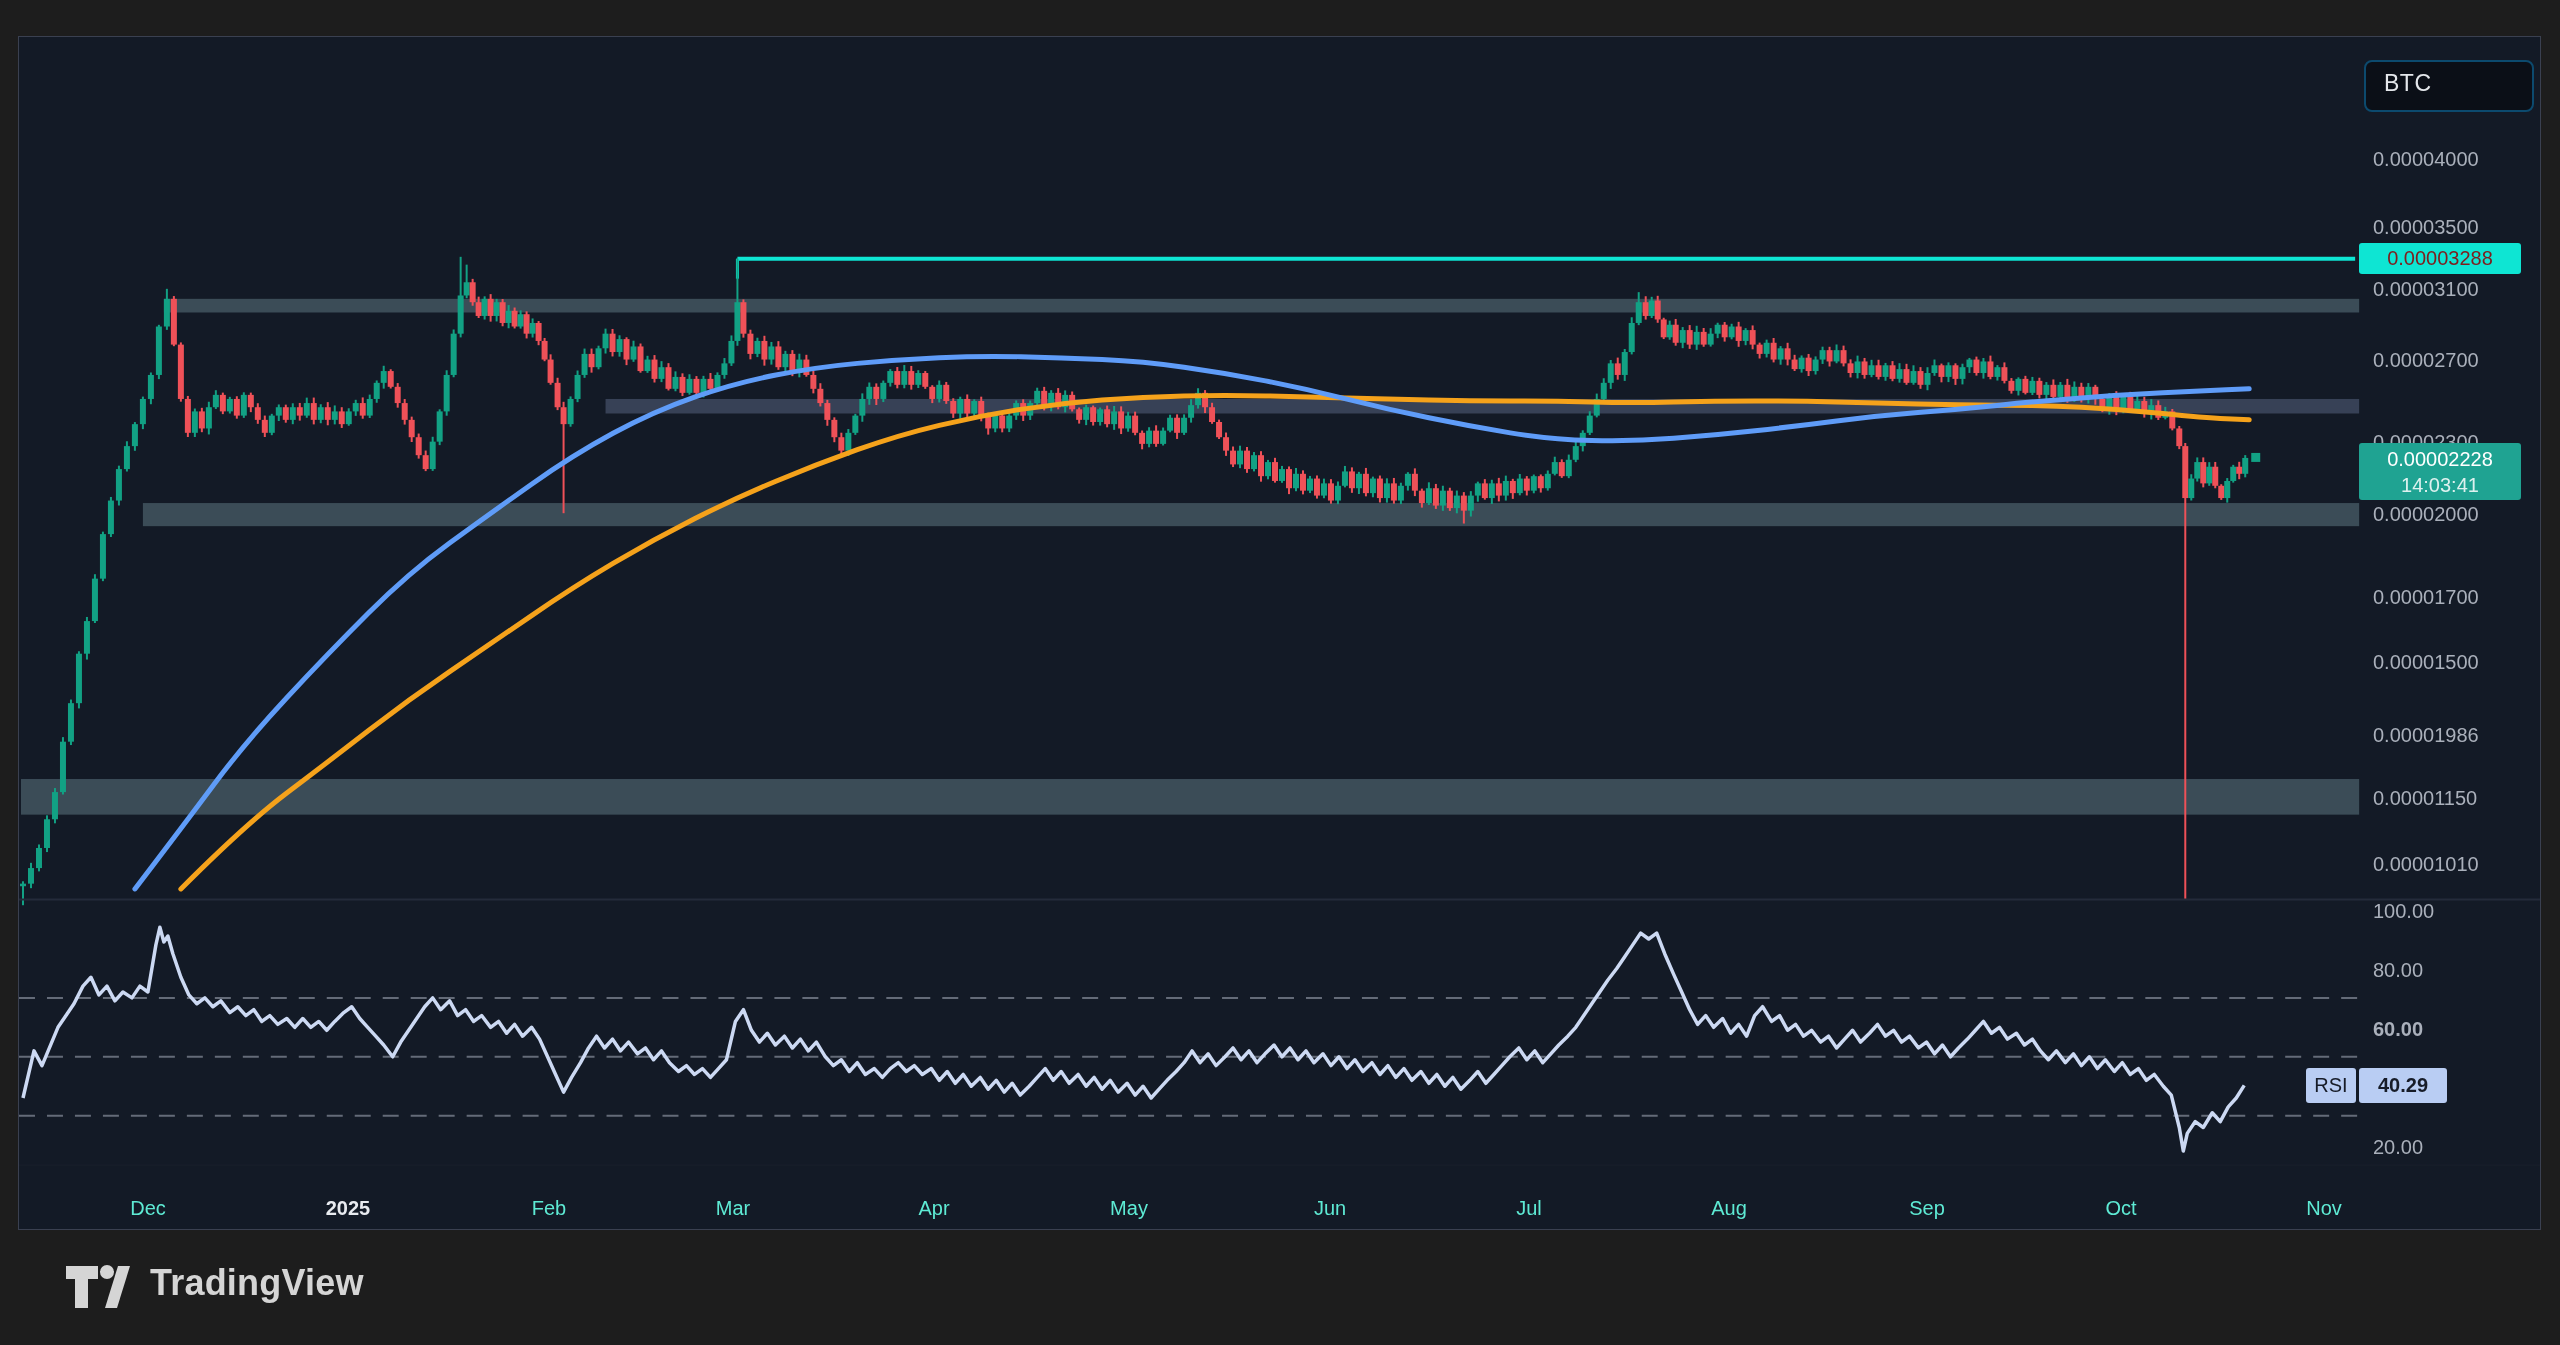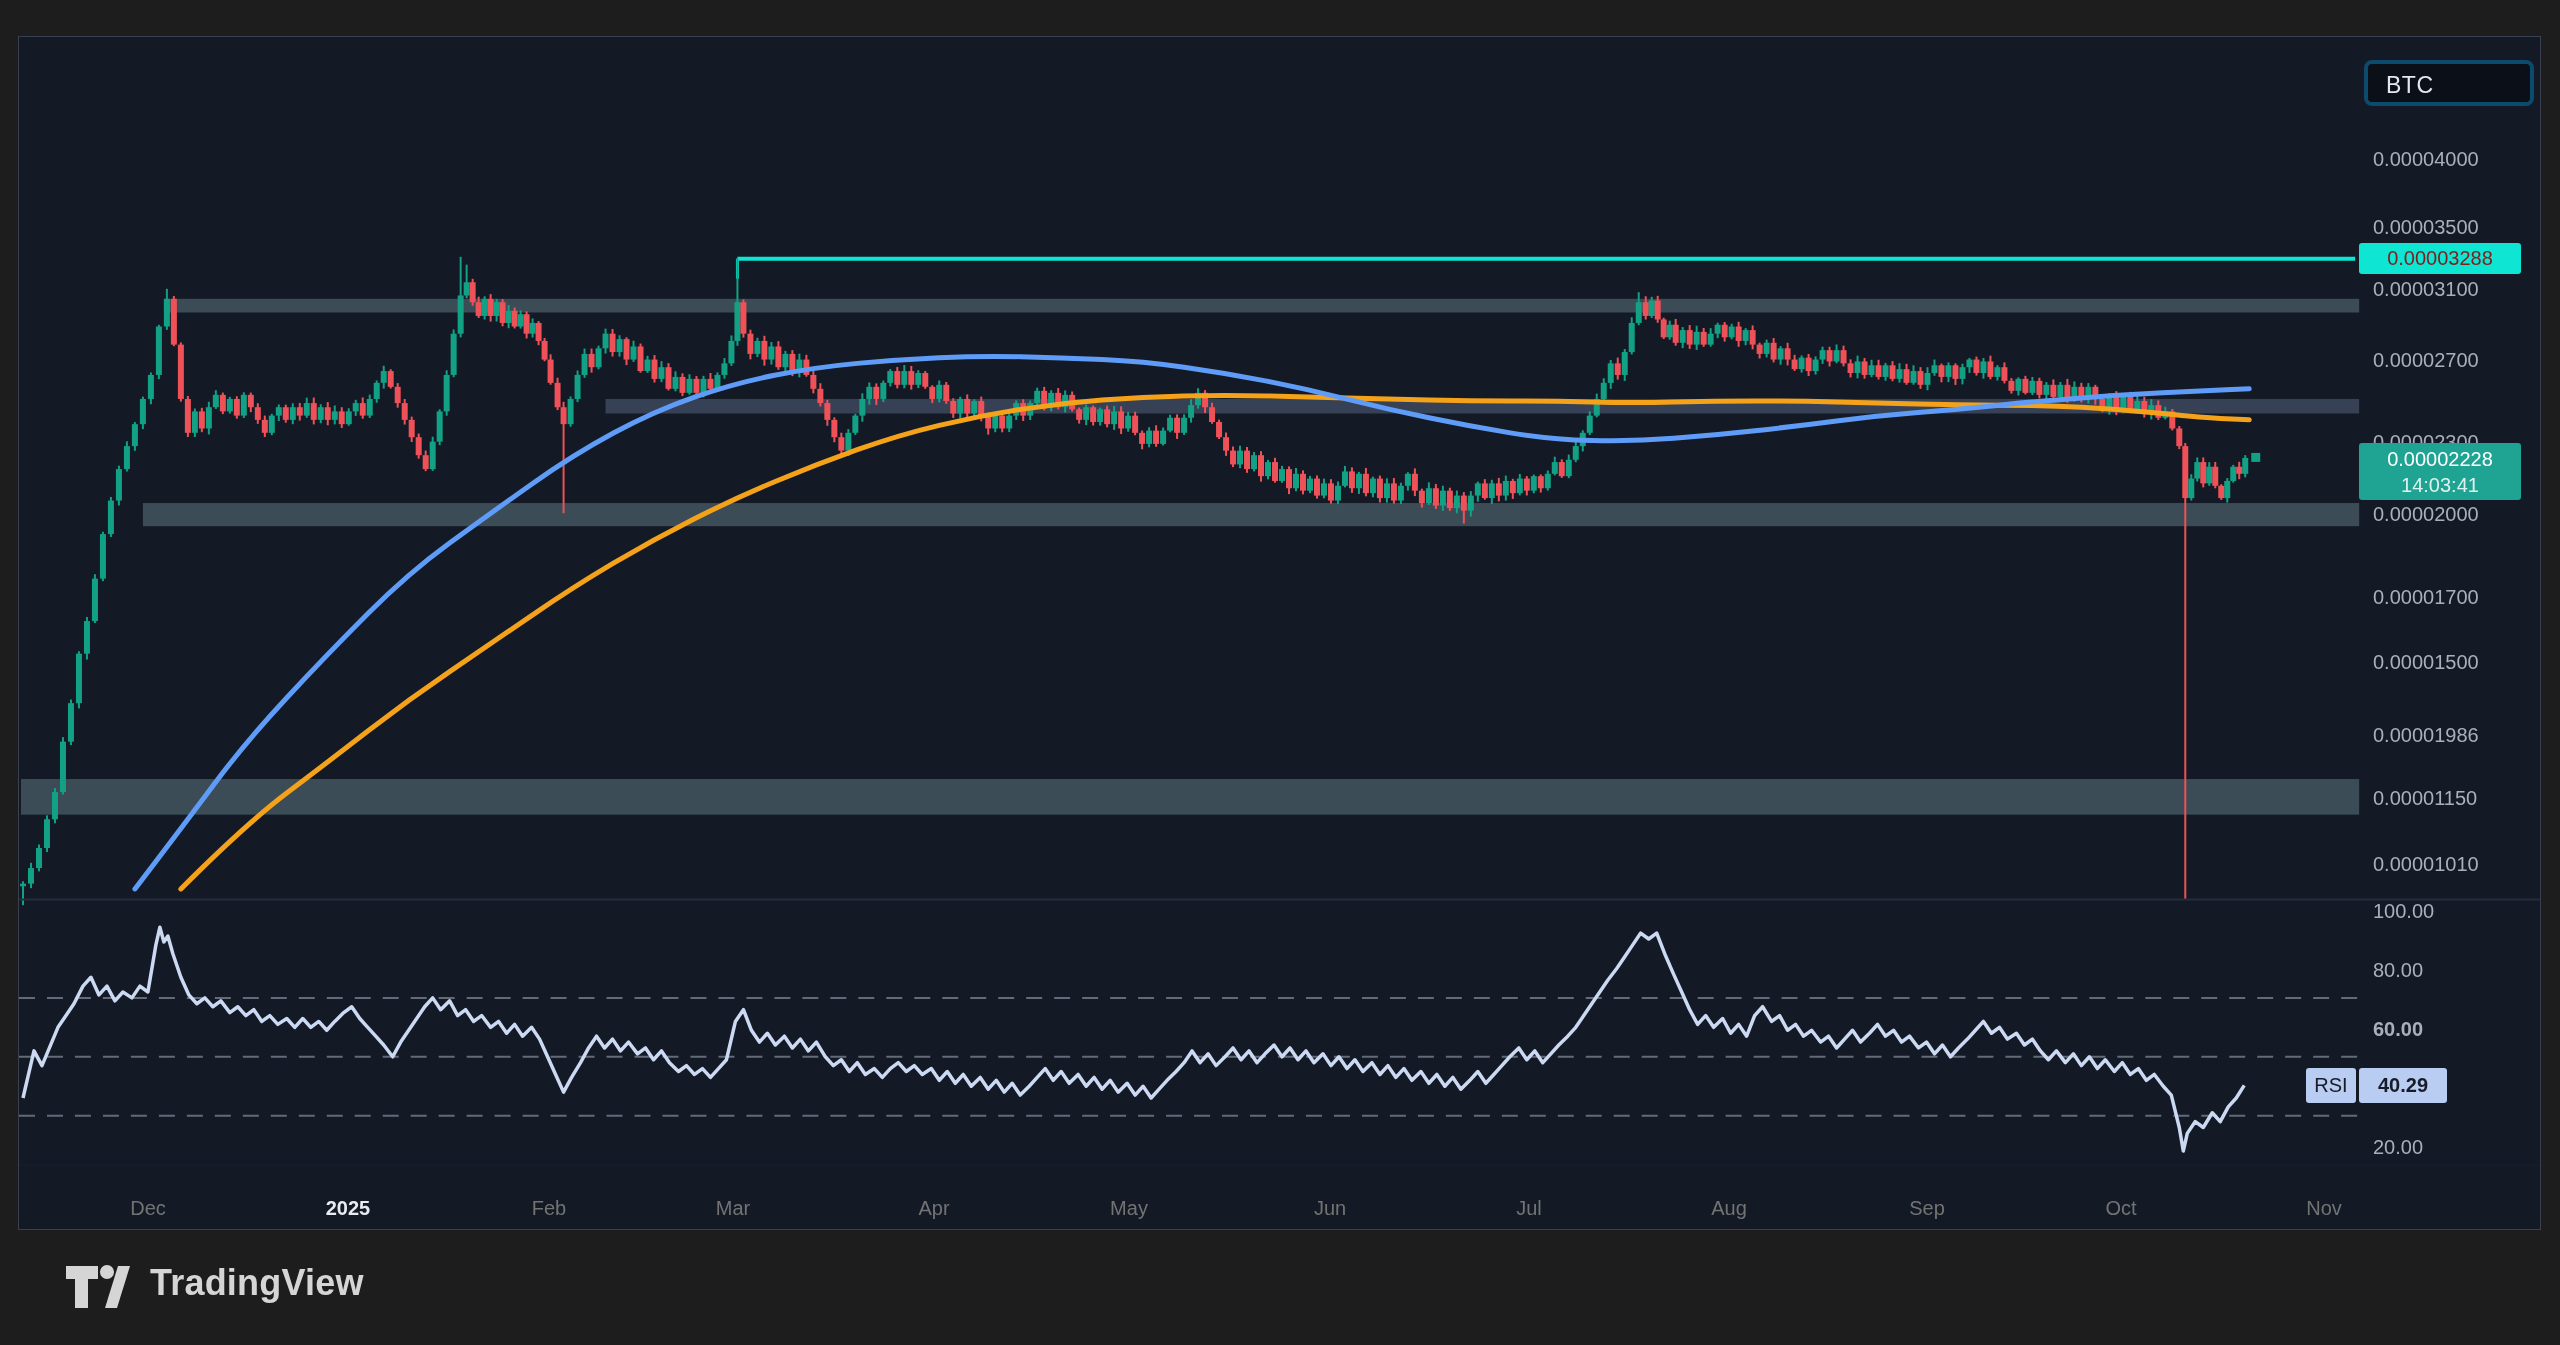--- a/index.html
+++ b/index.html
@@ -4,32 +4,32 @@
 <style>
   html,body{margin:0;padding:0;background:#1d1d1d;}
   .page{position:relative;width:2560px;height:1345px;background:#1d1d1d;overflow:hidden;
         font-family:"Liberation Sans", sans-serif;}
   .header{position:absolute;left:0;top:0;width:2560px;height:36px;}
   .header span{position:absolute;left:23px;top:6px;font-size:20px;color:#d6d8db;letter-spacing:.2px;}
   .chart-panel{position:absolute;left:18px;top:36px;width:2523px;height:1194px;
                background:#131a26;border:1px solid #3a4050;box-sizing:border-box;}
   .chart-panel svg{position:absolute;left:0;top:0;width:100%;height:100%;}
   .axis-label{position:absolute;left:2354px;height:26px;line-height:26px;font-size:20px;color:#aab0bb;white-space:nowrap;}
-  .time-label{position:absolute;top:1158px;height:26px;line-height:26px;font-size:20px;color:#737373;
+  .time-label{position:absolute;top:1158px;height:26px;line-height:26px;font-size:20px;color:#5eead4;
               transform:translateX(-50%);white-space:nowrap;}
   .time-label.bold{color:#e8ebf0;font-weight:700;}
   .chip{position:absolute;border-radius:3px;font-size:20px;text-align:center;}
   .chip-cyan{left:2340px;top:206px;width:162px;height:31px;line-height:31px;background:#0ee5d3;color:#7f1d1d;}
   .chip-green{left:2340px;top:406px;width:162px;height:57px;background:#1fa392;color:#ffffff;padding-top:3px;box-sizing:border-box;}
   .chip-green div{line-height:26px;}
   .chip-green .countdown{color:rgba(255,255,255,.85);}
   .chip-rsi-name{left:2287px;top:1031px;width:50px;height:35px;line-height:35px;background:#b9cdf3;color:#171c28;}
   .chip-rsi-val{left:2340px;top:1031px;width:88px;height:35px;line-height:35px;background:#b9cdf3;color:#171c28;font-weight:700;}
-  .btc-badge{position:absolute;left:2345px;top:23px;width:170px;height:46px;background:#0b0f17;
-             border:4px solid #0c4a6e;border-radius:8px;box-sizing:border-box;}
+  .btc-badge{position:absolute;left:2345px;top:23px;width:170px;height:52px;background:#0b0f17;
+             border:2px solid #0c4a6e;border-radius:8px;box-sizing:border-box;}
   .btc-badge span{position:absolute;left:18px;top:0;line-height:42px;font-size:23px;color:#e4e7eb;letter-spacing:.5px;}
   .footer{position:absolute;left:0;top:1230px;width:2560px;height:115px;background:#1d1d1d;}
   .tv-logo{position:absolute;left:64px;top:26px;display:flex;align-items:center;gap:20px;}
   .tv-logo svg{display:block;}
   .tv-logo span{font-size:36px;font-weight:700;color:#d5d5d5;letter-spacing:.2px;}
 </style>
 </head>
 <body>
 
 <div class="page">

